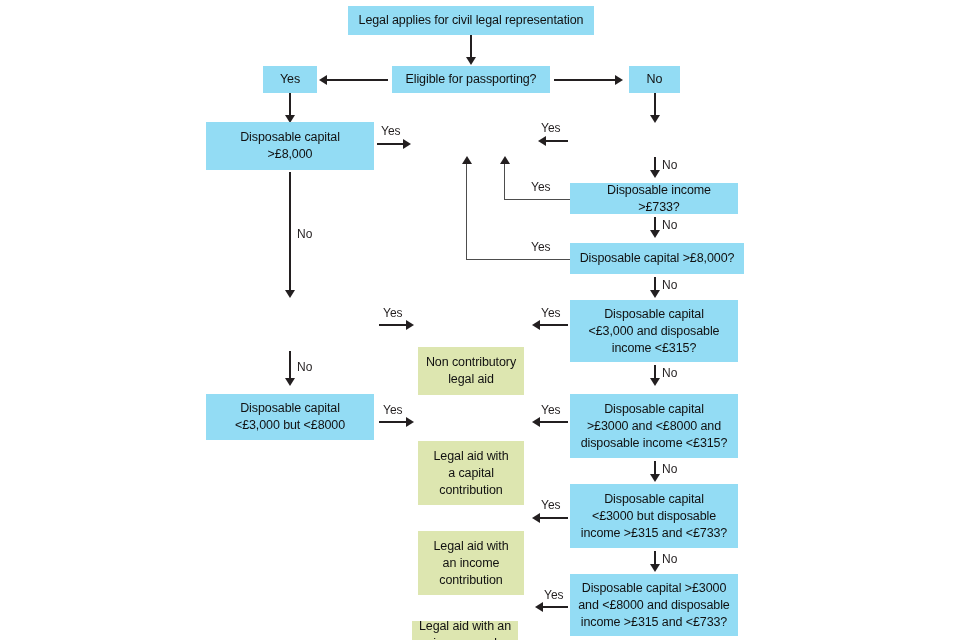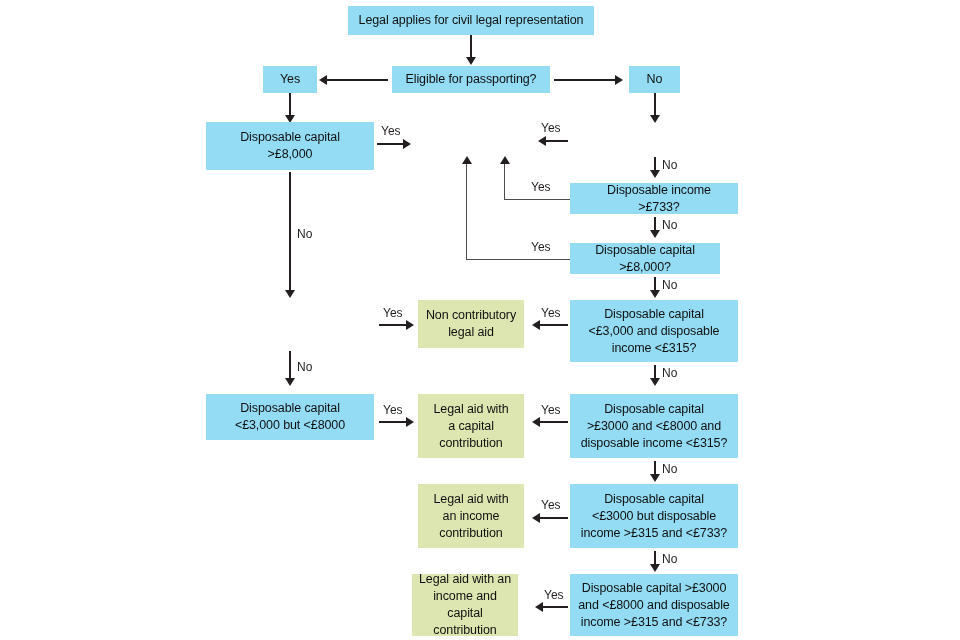--- a/index.html
+++ b/index.html
@@ -24,21 +24,21 @@
     text-align: center;
     color: #111111;
     font-size: 12.5px;
     line-height: 17px;
     padding: 2px 6px;
     white-space: pre-line;
     letter-spacing: -0.1px;
   }
   .blue   { background: #93dcf4; }
   .pink   { background: #f7cfe3; }
-  .green  { background: #dde6b0; }
+  .green  { background: #dde6b0; margin-top: 47px; }
 
   .edge {
     position: absolute;
     background: #231f20;
   }
   .h { height: 1.6px; }
   .v { width: 1.6px; }
 
   .arrow {
     position: absolute;
@@ -133,21 +133,21 @@
 
   <div class="elbow-line h" style="left:504px; top:199px; width:66px;"></div>
   <div class="elbow-line v" style="left:504px; top:163px; height:37px;"></div>
   <div class="arrow up" style="left:500px; top:156px;"></div>
   <div class="lbl" style="left:531px; top:180px;">Yes</div>
 
   <div class="edge v" style="left:654px; top:217px; width:1.8px; height:16px;"></div>
   <div class="arrow down" style="left:650px; top:230px;"></div>
   <div class="lbl" style="left:662px; top:218px;">No</div>
 
-  <div class="node blue" style="left:570px; top:243px; width:150px; height:31px;">Disposable capital &gt;£8,000?</div>
+  <div class="node blue" style="left:570px; top:243px; width:174px; height:31px;">Disposable capital &gt;£8,000?</div>
 
   <div class="elbow-line h" style="left:466px; top:259px; width:104px;"></div>
   <div class="elbow-line v" style="left:466px; top:163px; height:97px;"></div>
   <div class="arrow up" style="left:462px; top:156px;"></div>
   <div class="lbl" style="left:531px; top:240px;">Yes</div>
 
   <div class="edge v" style="left:654px; top:277px; width:1.8px; height:16px;"></div>
   <div class="arrow down" style="left:650px; top:290px;"></div>
   <div class="lbl" style="left:662px; top:278px;">No</div>
 

